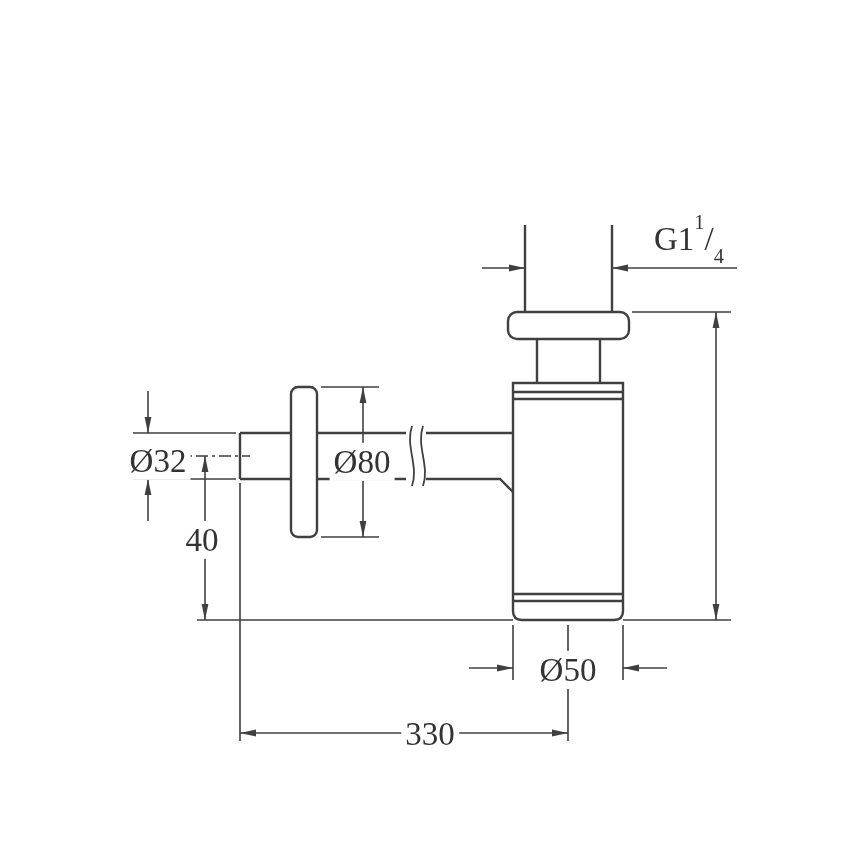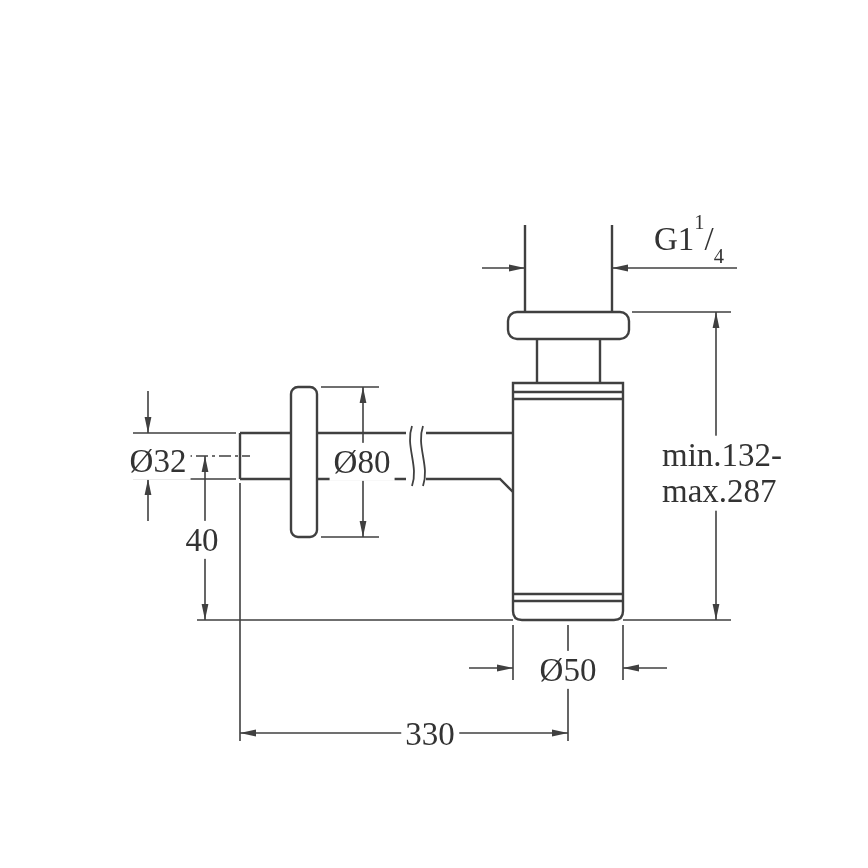--- a/index.html
+++ b/index.html
@@ -82,18 +82,14 @@
   <div class="lbl" style="left:135px;top:461px;margin-left:23px;">Ø32</div>
 
   <div class="lbl" style="left:362px;top:462px;">Ø80</div>
 
   <div class="lbl" style="left:202px;top:540px;">40</div>
 
   <div class="lbl" style="left:568px;top:670px;">Ø50</div>
 
   <div class="lbl" style="left:402px;top:734px;margin-left:28px;">330</div>
 
-  <div class="lbl lbl-left" style="left:722px;top:473px;">
-    <div>min.132-</div>
-    <div>max.287</div>
-  </div>
 
 </div>
 
 </body></html>

